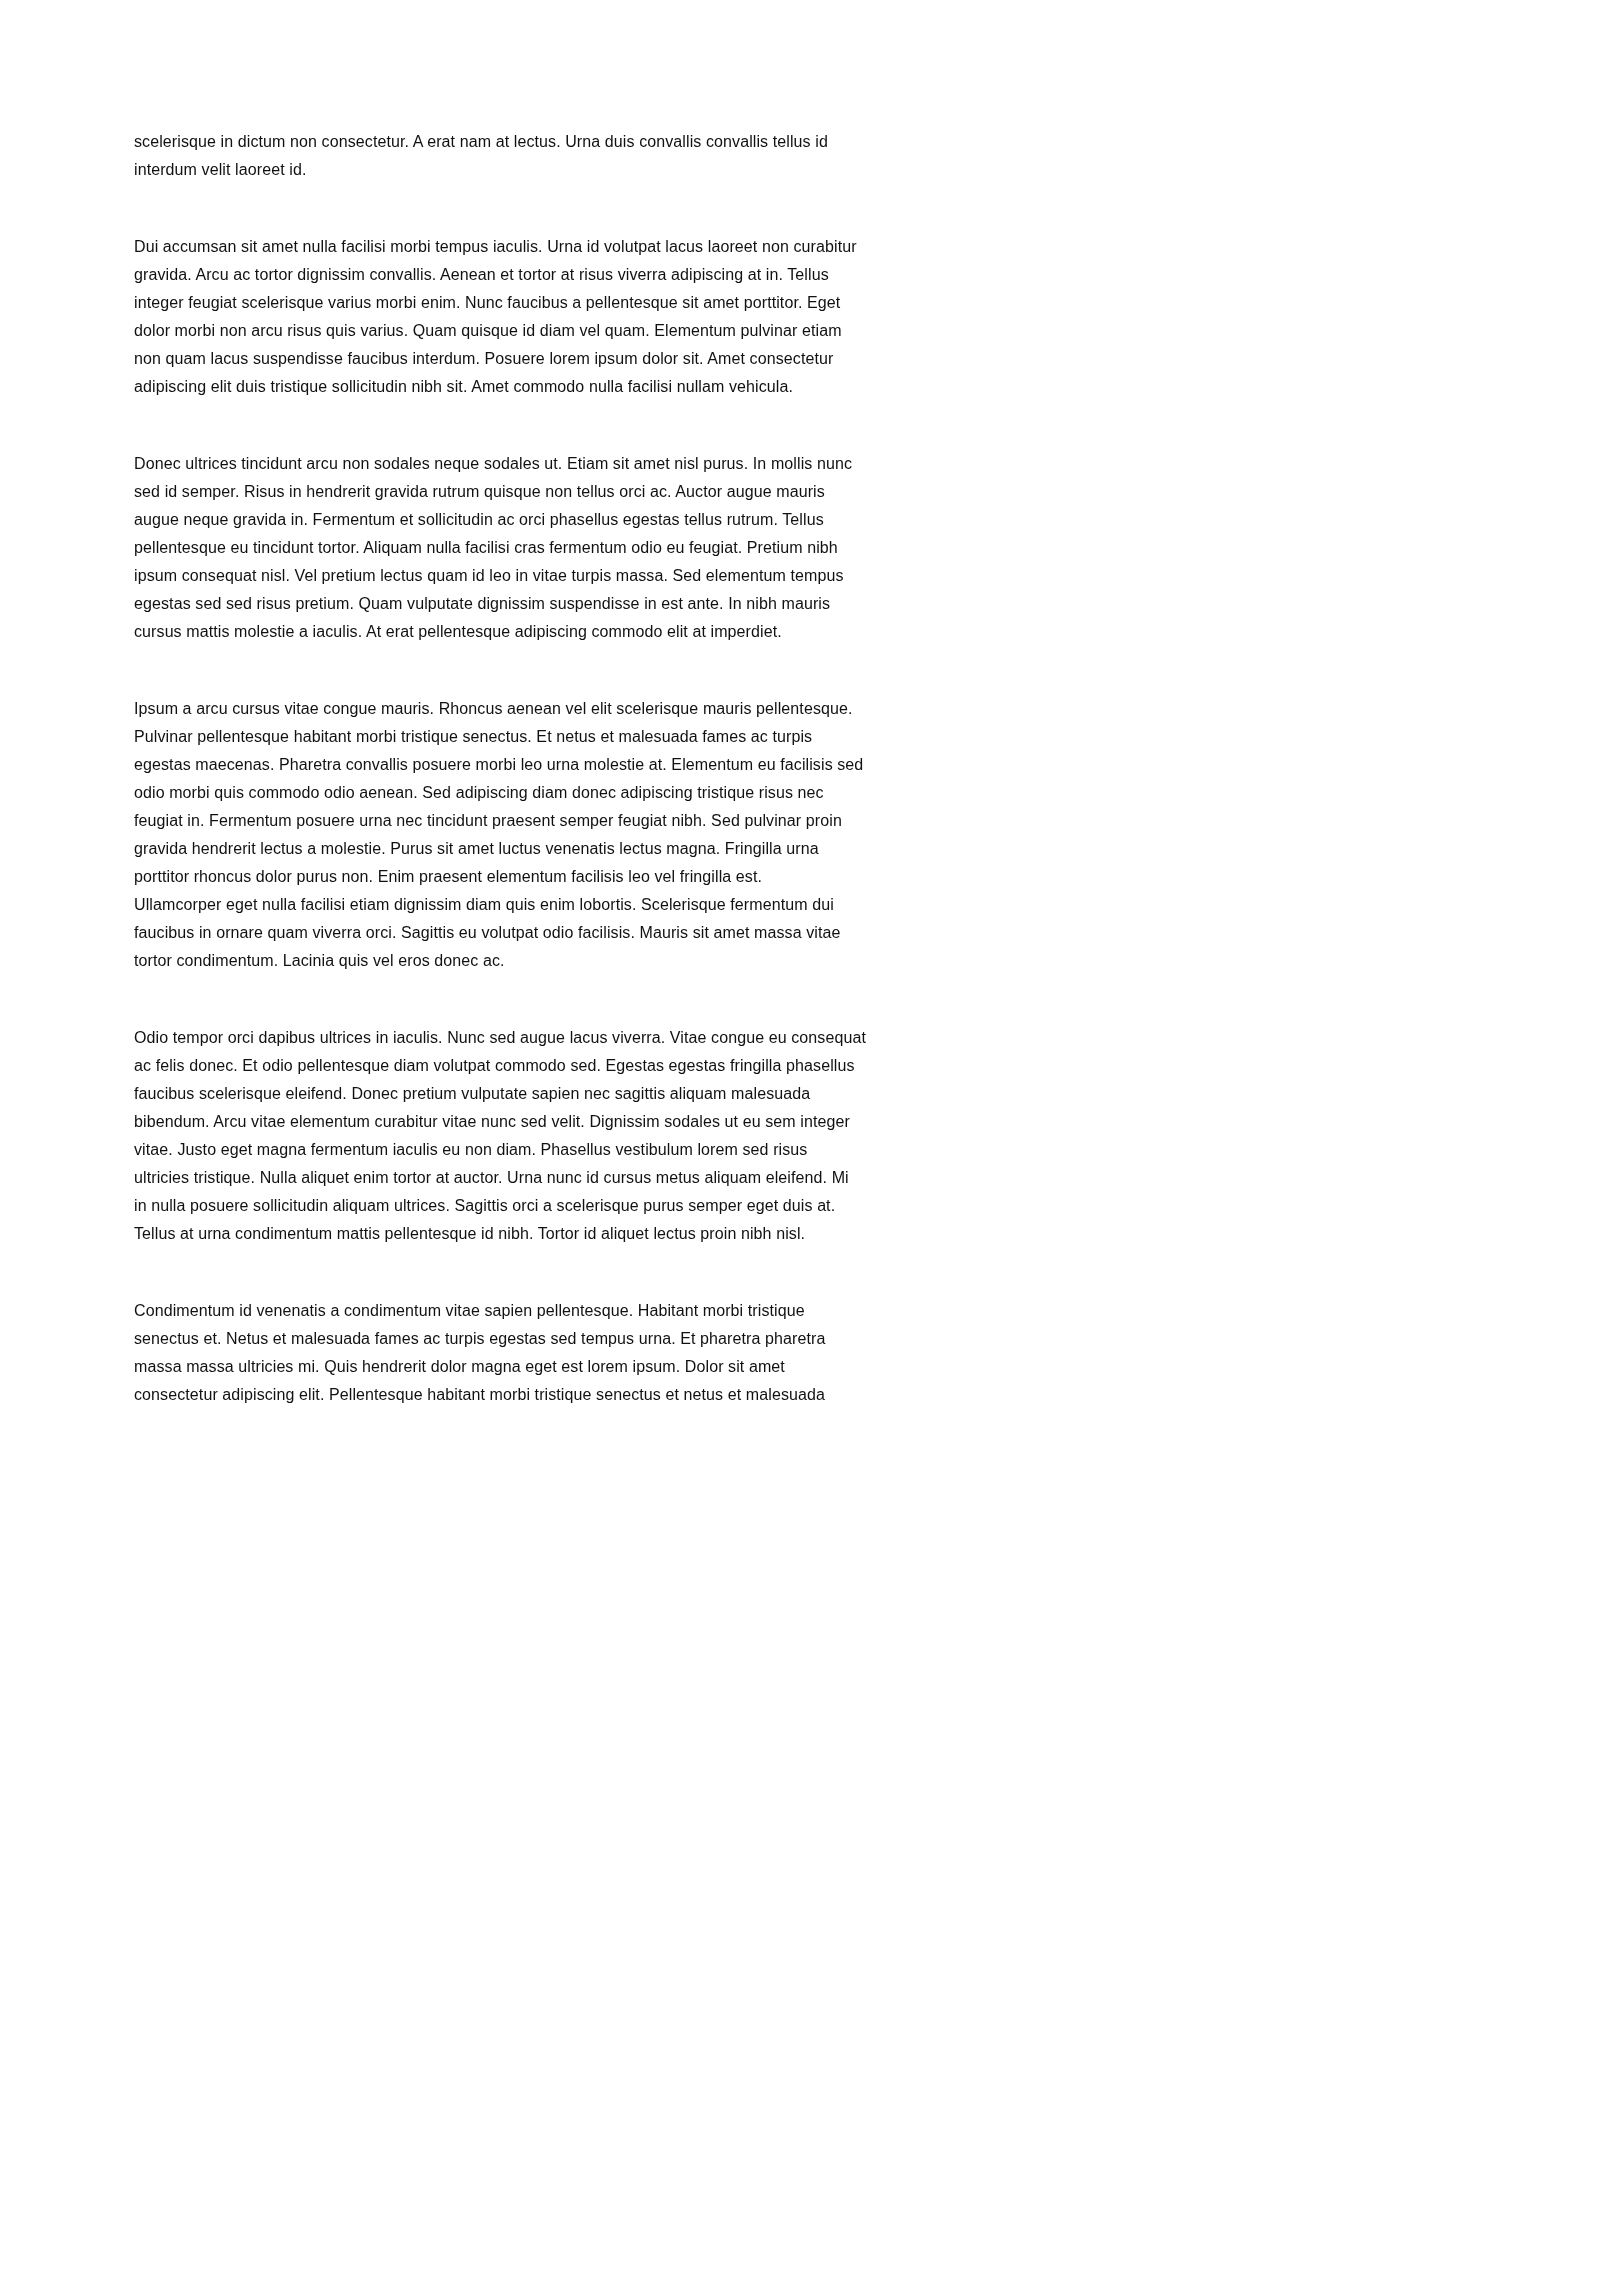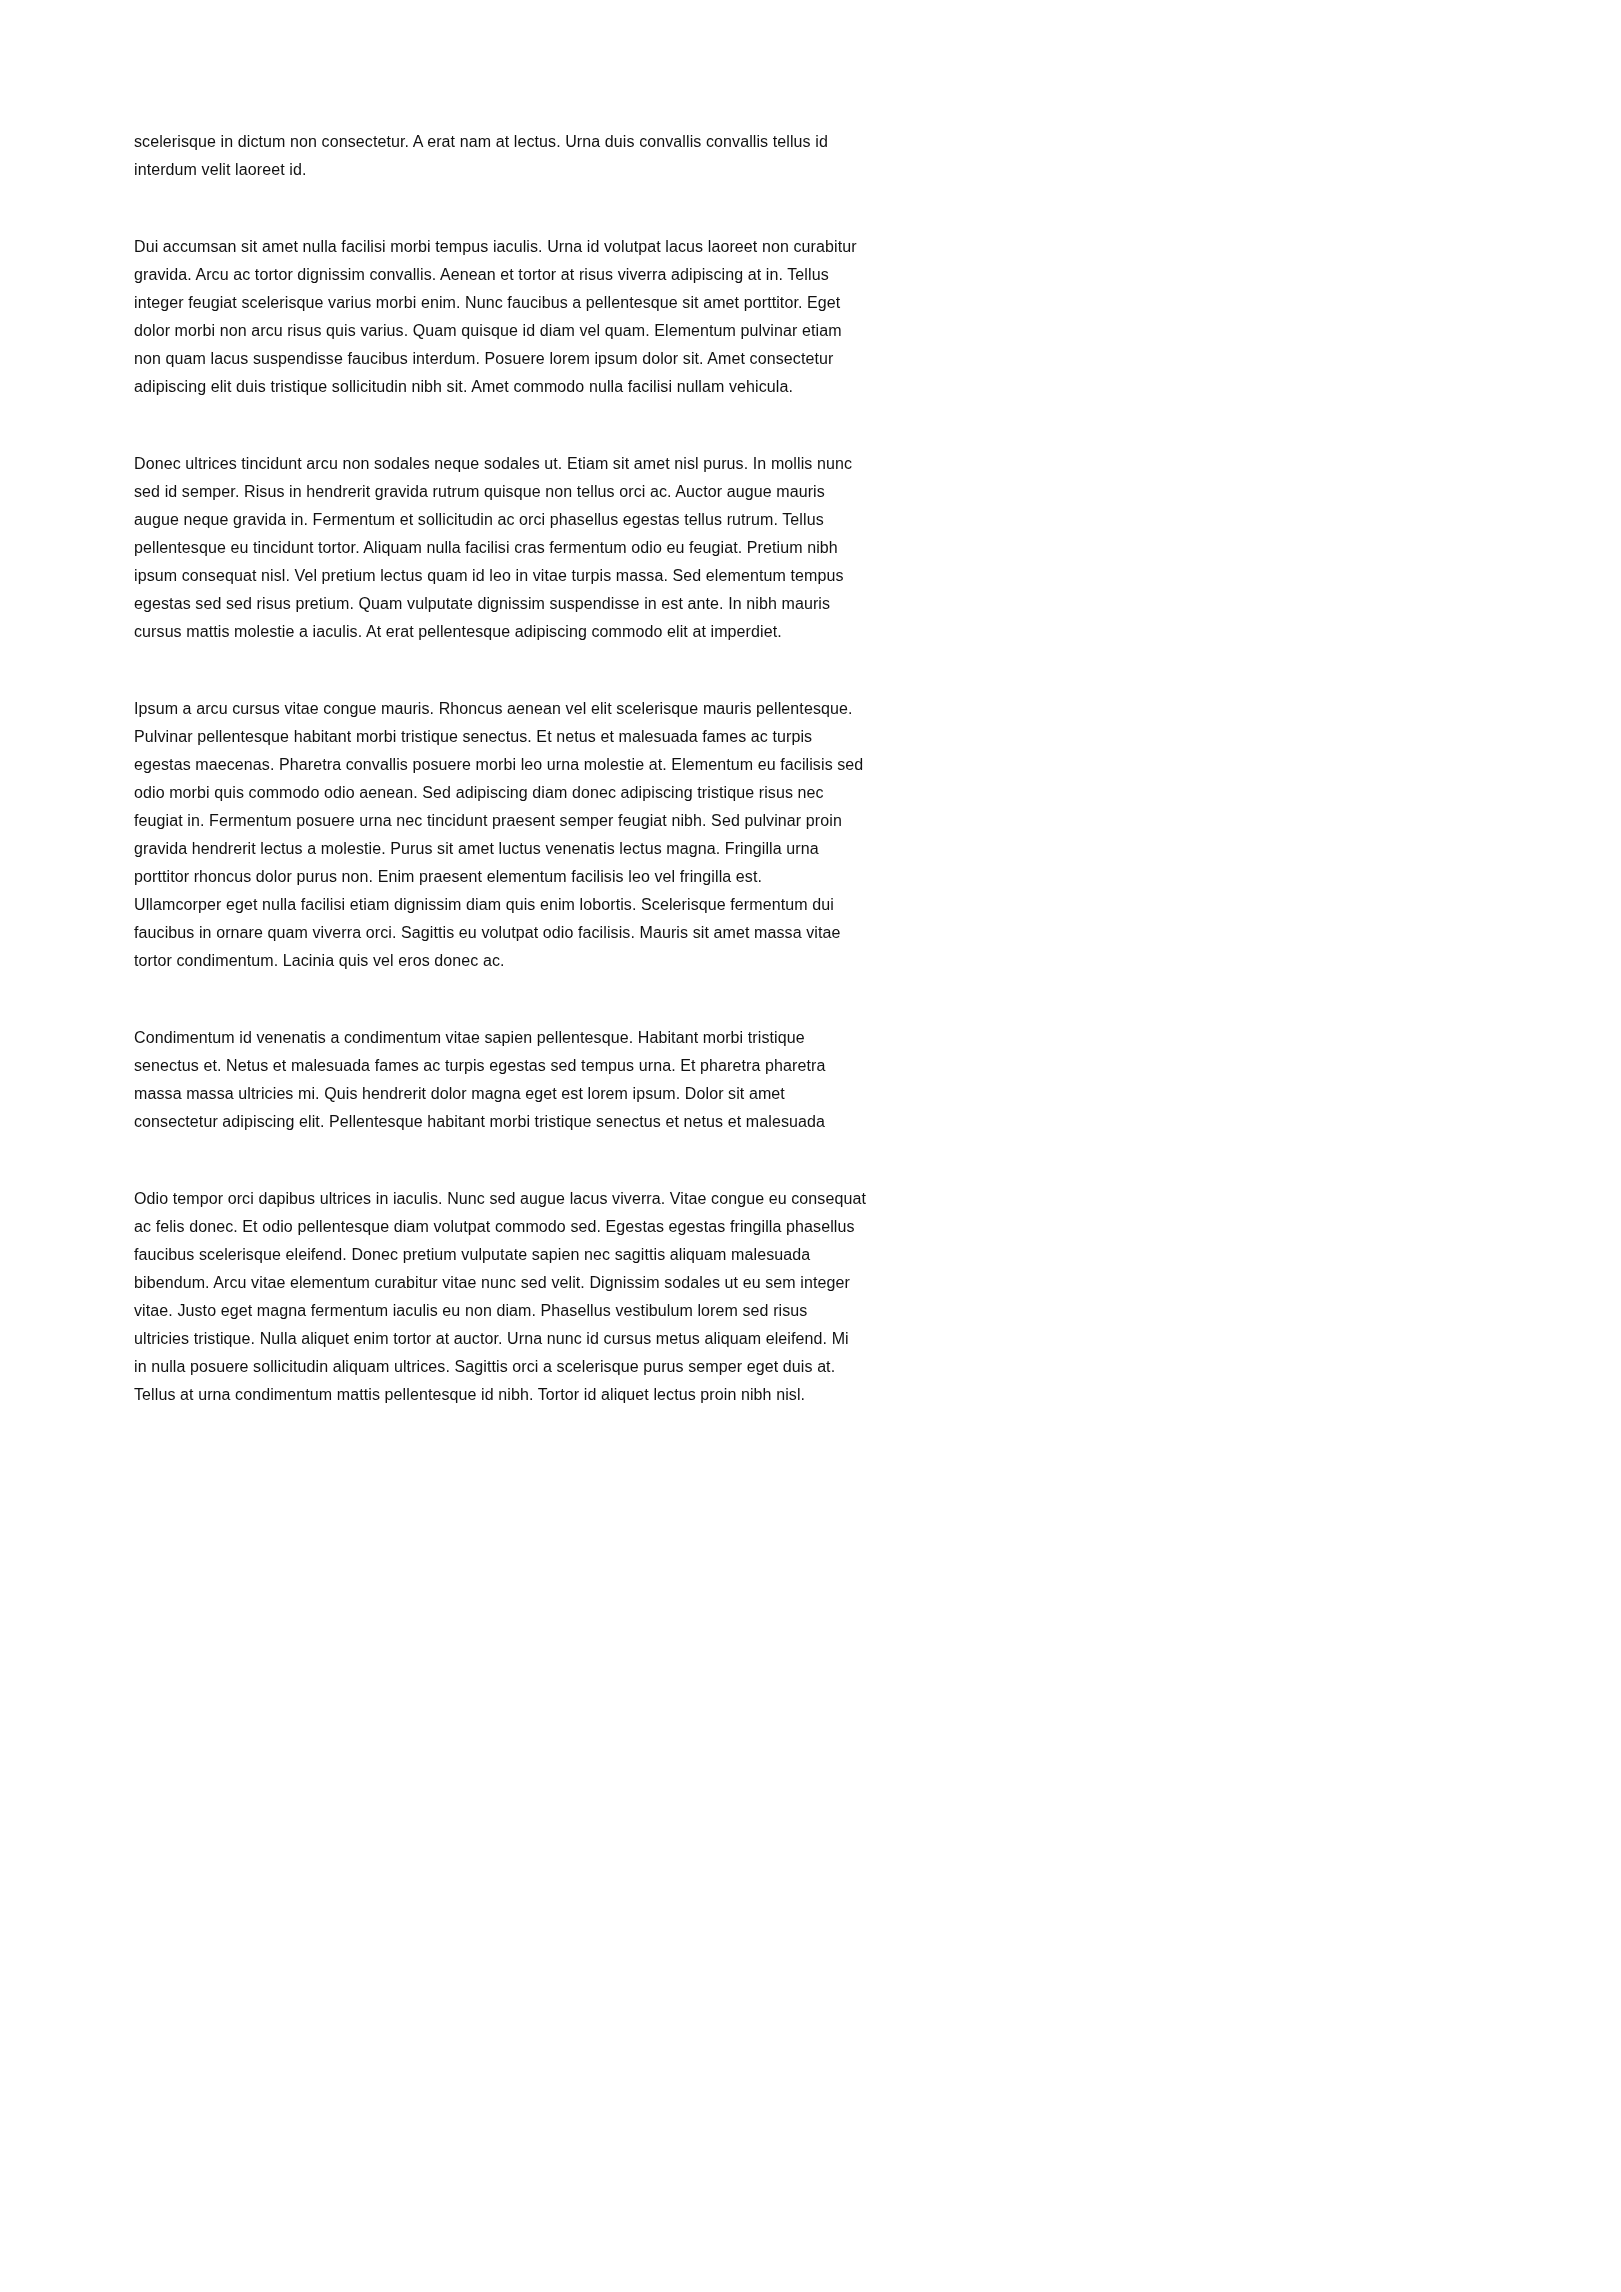--- a/index.html
+++ b/index.html
@@ -54,27 +54,27 @@
     <p class="paragraph">Ipsum a arcu cursus vitae congue mauris. Rhoncus aenean vel elit scelerisque mauris pellentesque.
 Pulvinar pellentesque habitant morbi tristique senectus. Et netus et malesuada fames ac turpis
 egestas maecenas. Pharetra convallis posuere morbi leo urna molestie at. Elementum eu facilisis sed
 odio morbi quis commodo odio aenean. Sed adipiscing diam donec adipiscing tristique risus nec
 feugiat in. Fermentum posuere urna nec tincidunt praesent semper feugiat nibh. Sed pulvinar proin
 gravida hendrerit lectus a molestie. Purus sit amet luctus venenatis lectus magna. Fringilla urna
 porttitor rhoncus dolor purus non. Enim praesent elementum facilisis leo vel fringilla est.
 Ullamcorper eget nulla facilisi etiam dignissim diam quis enim lobortis. Scelerisque fermentum dui
 faucibus in ornare quam viverra orci. Sagittis eu volutpat odio facilisis. Mauris sit amet massa vitae
 tortor condimentum. Lacinia quis vel eros donec ac.</p>
-    <p class="paragraph">Condimentum id venenatis a condimentum vitae sapien pellentesque. Habitant morbi tristique
-senectus et. Netus et malesuada fames ac turpis egestas sed tempus urna. Et pharetra pharetra
-massa massa ultricies mi. Quis hendrerit dolor magna eget est lorem ipsum. Dolor sit amet
-consectetur adipiscing elit. Pellentesque habitant morbi tristique senectus et netus et malesuada</p>
     <p class="paragraph">Odio tempor orci dapibus ultrices in iaculis. Nunc sed augue lacus viverra. Vitae congue eu consequat
 ac felis donec. Et odio pellentesque diam volutpat commodo sed. Egestas egestas fringilla phasellus
 faucibus scelerisque eleifend. Donec pretium vulputate sapien nec sagittis aliquam malesuada
 bibendum. Arcu vitae elementum curabitur vitae nunc sed velit. Dignissim sodales ut eu sem integer
 vitae. Justo eget magna fermentum iaculis eu non diam. Phasellus vestibulum lorem sed risus
 ultricies tristique. Nulla aliquet enim tortor at auctor. Urna nunc id cursus metus aliquam eleifend. Mi
 in nulla posuere sollicitudin aliquam ultrices. Sagittis orci a scelerisque purus semper eget duis at.
 Tellus at urna condimentum mattis pellentesque id nibh. Tortor id aliquet lectus proin nibh nisl.</p>
+    <p class="paragraph">Condimentum id venenatis a condimentum vitae sapien pellentesque. Habitant morbi tristique
+senectus et. Netus et malesuada fames ac turpis egestas sed tempus urna. Et pharetra pharetra
+massa massa ultricies mi. Quis hendrerit dolor magna eget est lorem ipsum. Dolor sit amet
+consectetur adipiscing elit. Pellentesque habitant morbi tristique senectus et netus et malesuada</p>
   </div>
 </div>
 
 
 </body></html>

